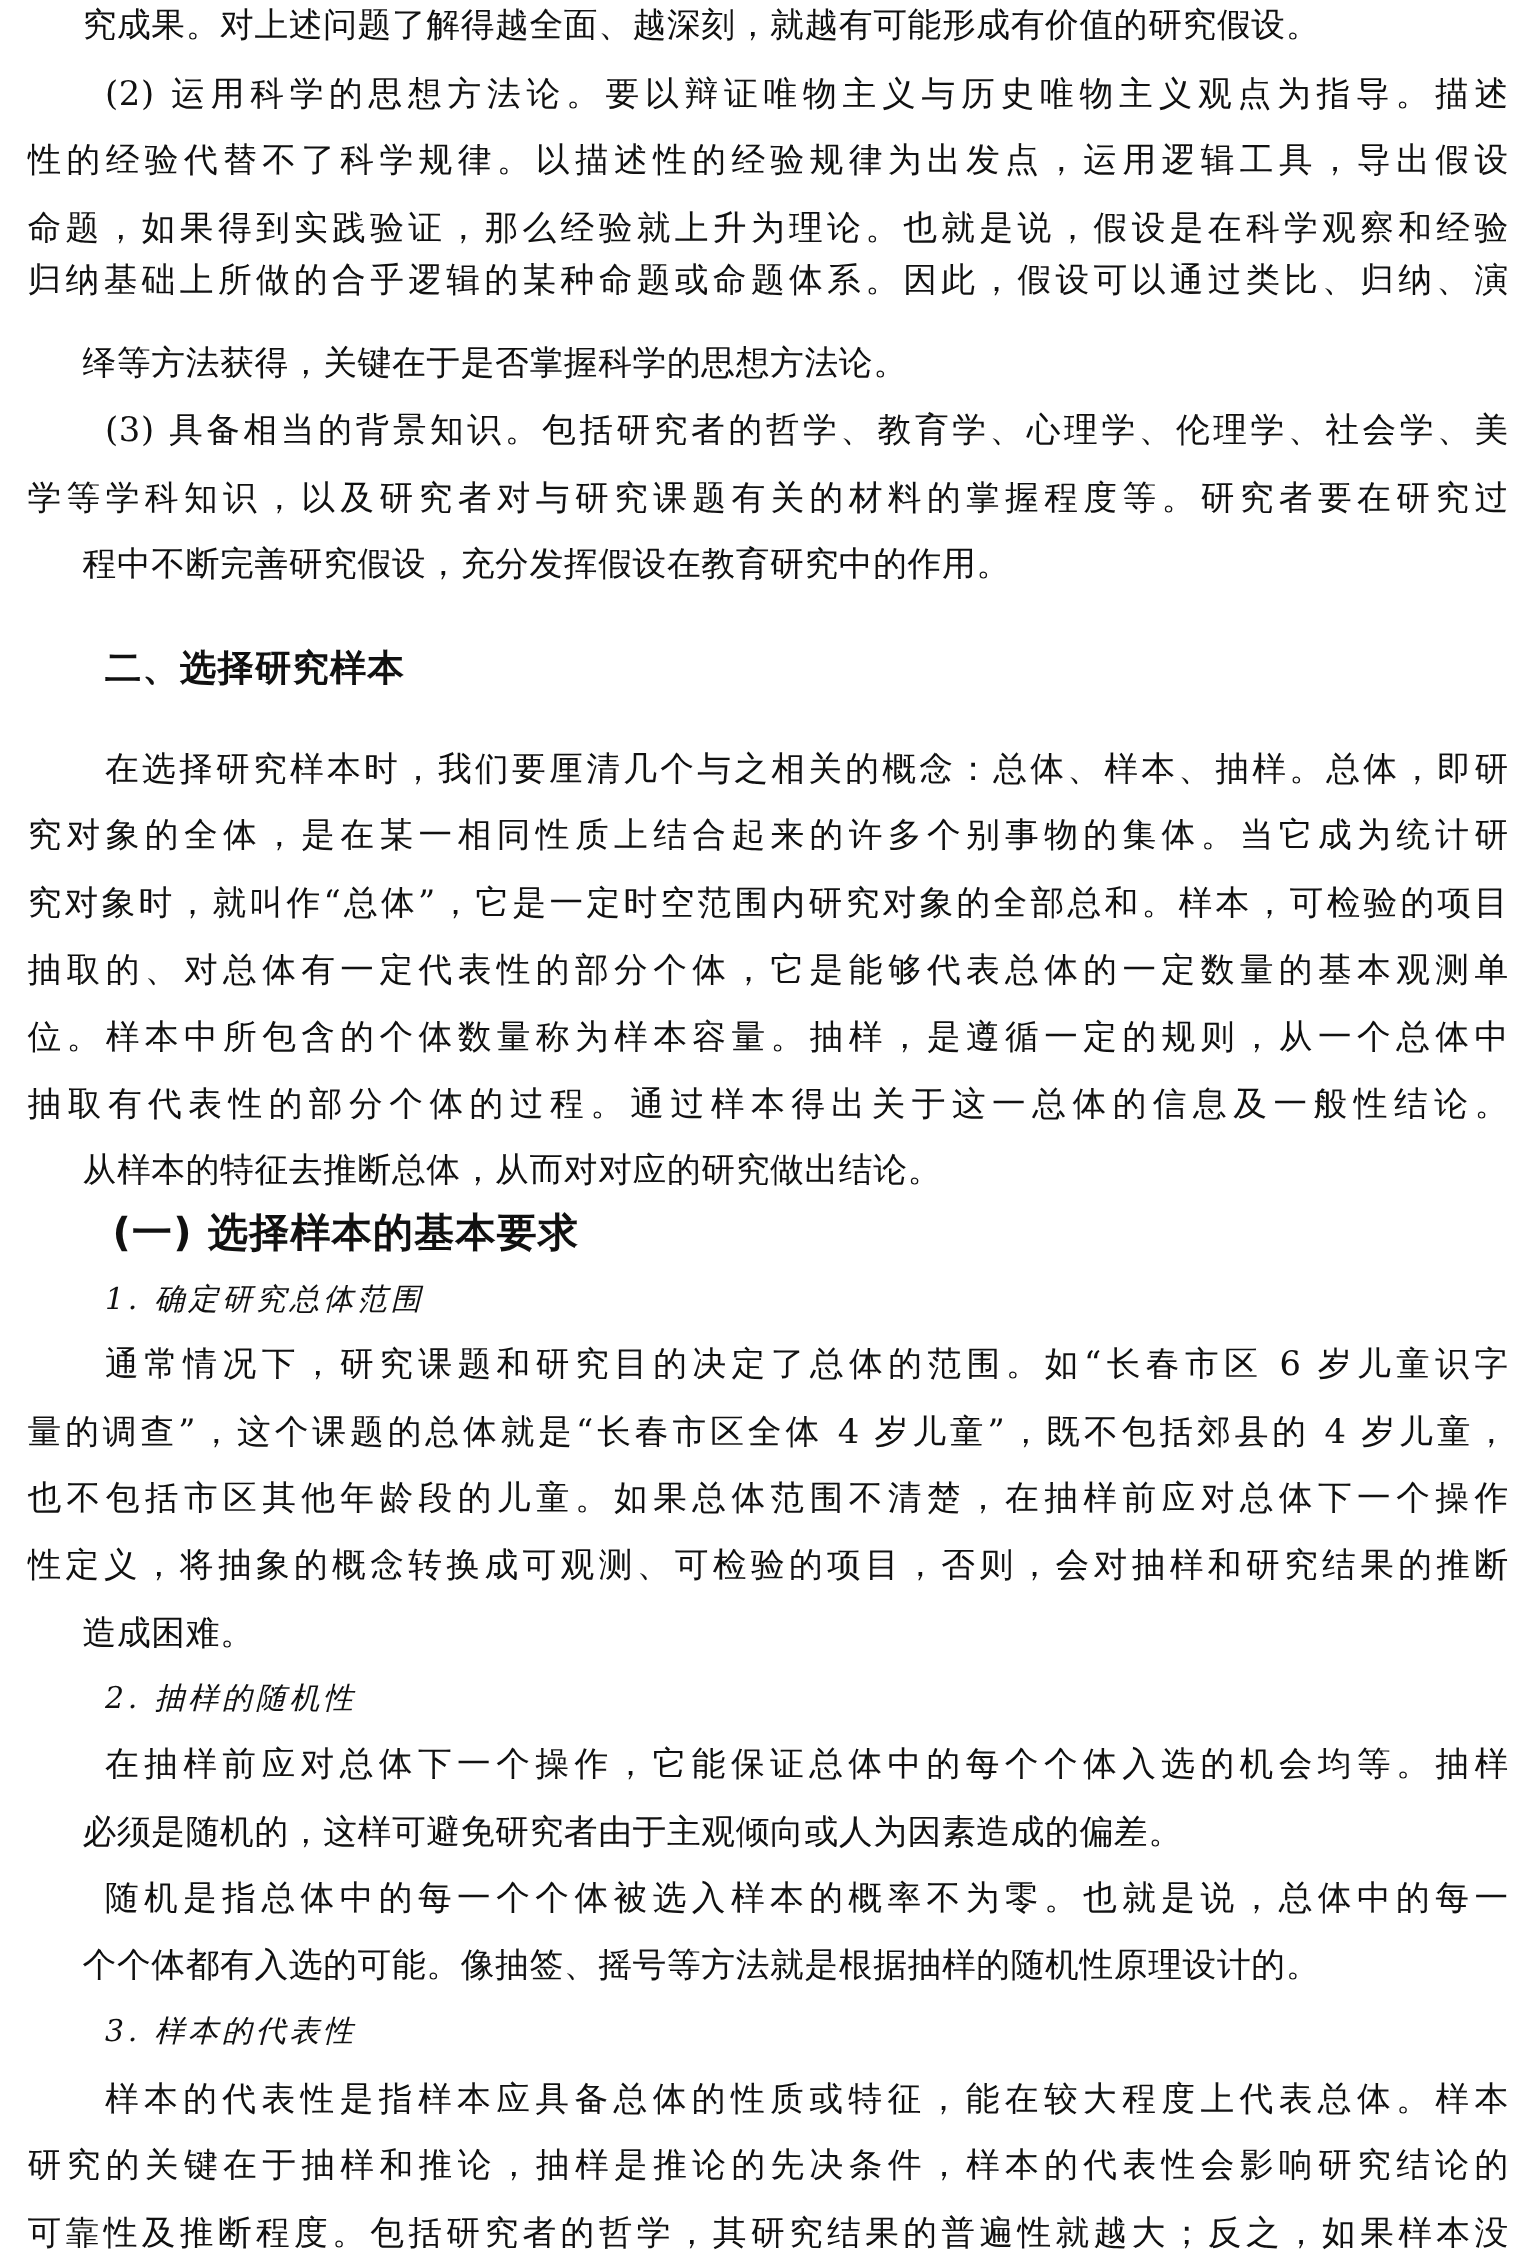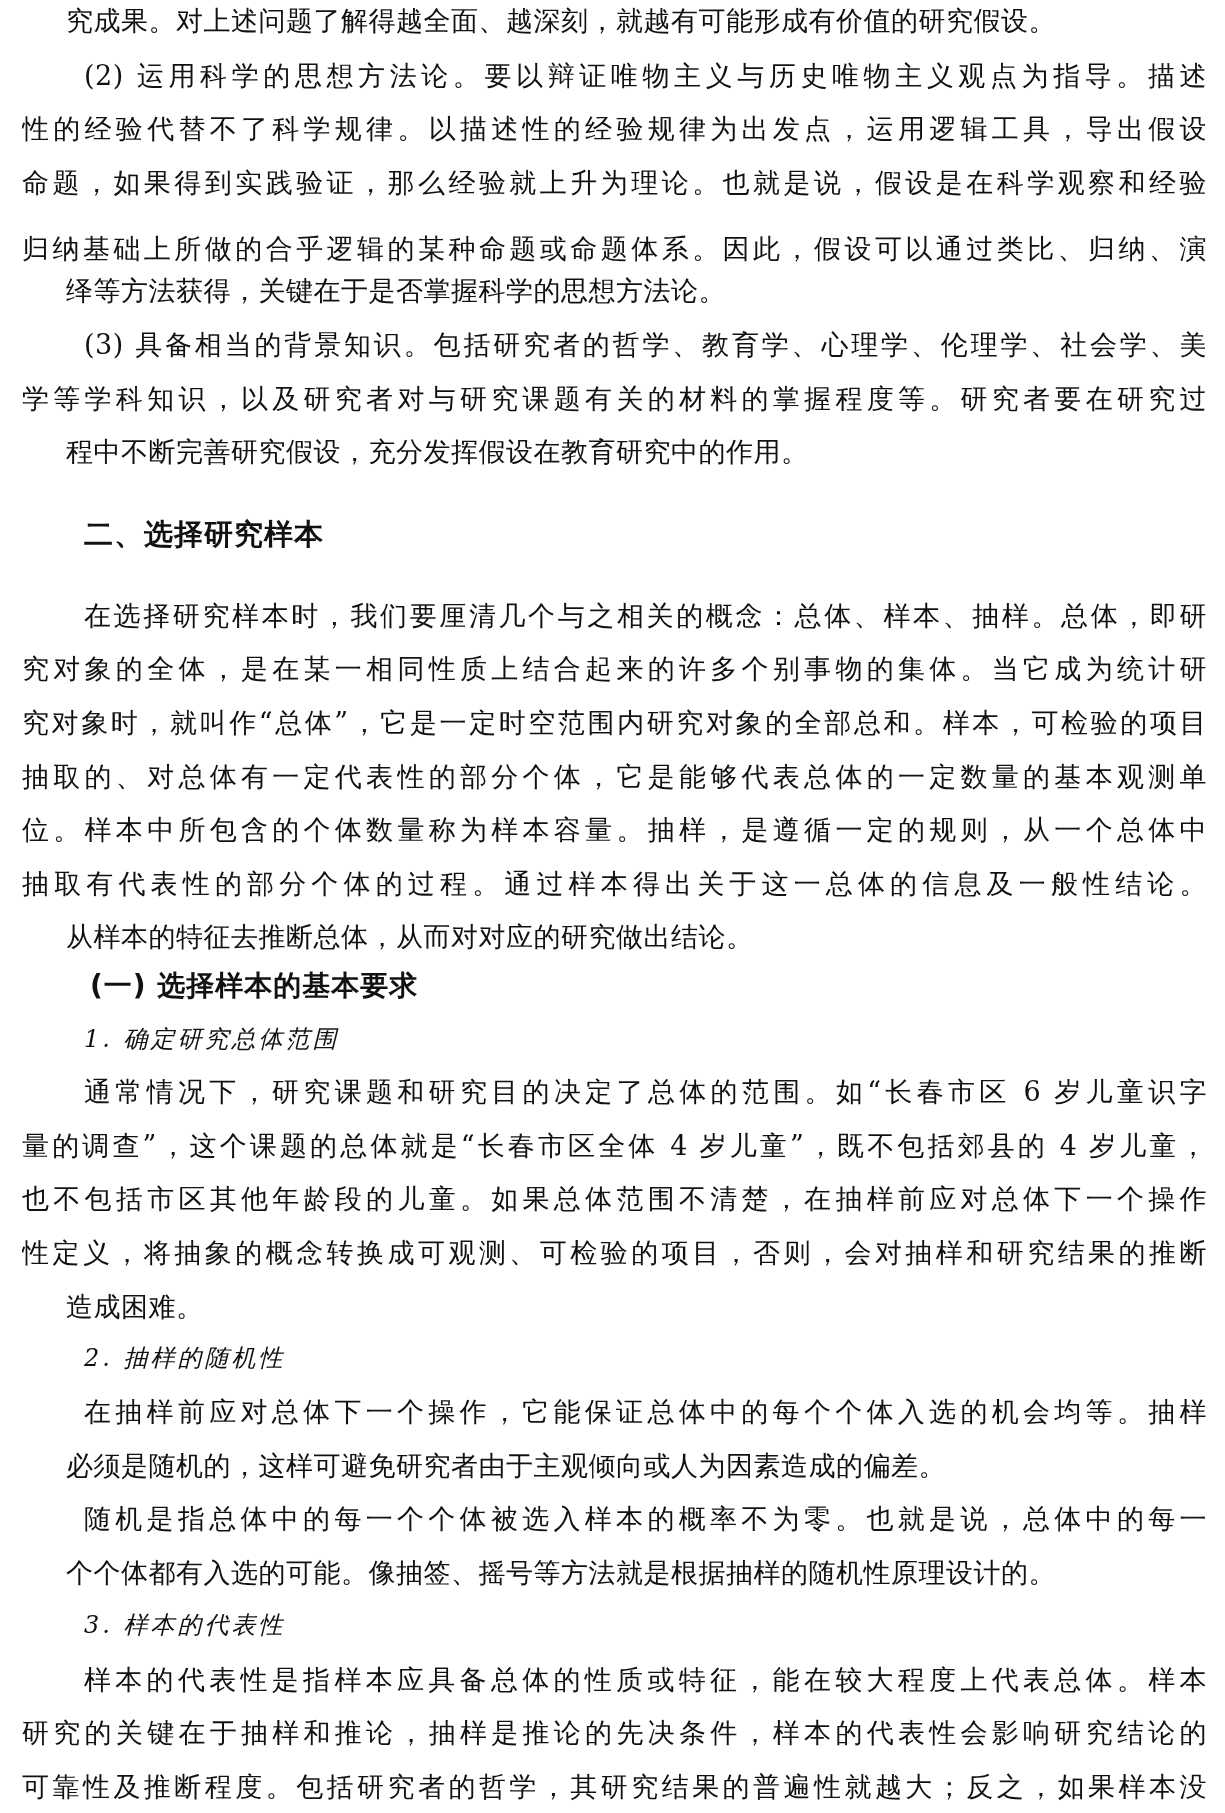--- a/index.html
+++ b/index.html
@@ -5,34 +5,34 @@
   html, body { margin: 0; padding: 0; background: #ffffff; }
   body { width: 1225px; height: 1813px; position: relative; overflow: hidden;
          font-family: "DejaVu Serif", "Liberation Serif", serif; color: #111; }
   .line { position: absolute; left: 22px; width: 1185px; font-size: 27px; line-height: 34px;
           white-space: nowrap; overflow: hidden; text-align: justify; text-align-last: justify; letter-spacing: 0.5px; }
   .line.last { text-align-last: left; margin-left: 44px; }
   .indent { left: 84px; width: 1123px; }
   .h2 { position: absolute; left: 84px; font-family: "DejaVu Sans", "Liberation Sans", sans-serif;
         font-weight: bold; font-size: 29px; line-height: 36px; letter-spacing: 1px; }
   .h3 { position: absolute; left: 90px; font-family: "DejaVu Sans", "Liberation Sans", sans-serif;
-        font-weight: bold; font-size: 28px; line-height: 32px; letter-spacing: 1px; text-align: center; }
+        font-weight: bold; font-size: 32px; line-height: 32px; letter-spacing: 1px; text-align: center; }
   .h4 { position: absolute; left: 84px; font-size: 24px; line-height: 32px; letter-spacing: 3px; font-style: italic; }
 </style>
 </head>
 <body>
 
 <div id="page">
 
   <div class="line last" style="top:4px">究成果。对上述问题了解得越全面、越深刻，就越有可能形成有价值的研究假设。</div>
 
   <div class="line indent" style="top:59px">(2) 运用科学的思想方法论。要以辩证唯物主义与历史唯物主义观点为指导。描述</div>
   <div class="line" style="top:112px">性的经验代替不了科学规律。以描述性的经验规律为出发点，运用逻辑工具，导出假设</div>
   <div class="line" style="top:166px">命题，如果得到实践验证，那么经验就上升为理论。也就是说，假设是在科学观察和经验</div>
-  <div class="line" style="top:232px">归纳基础上所做的合乎逻辑的某种命题或命题体系。因此，假设可以通过类比、归纳、演</div>
+  <div class="line" style="top:208px">归纳基础上所做的合乎逻辑的某种命题或命题体系。因此，假设可以通过类比、归纳、演</div>
   <div class="line last" style="top:274px">绎等方法获得，关键在于是否掌握科学的思想方法论。</div>
 
   <div class="line indent" style="top:328px">(3) 具备相当的背景知识。包括研究者的哲学、教育学、心理学、伦理学、社会学、美</div>
   <div class="line" style="top:382px">学等学科知识，以及研究者对与研究课题有关的材料的掌握程度等。研究者要在研究过</div>
   <div class="line last" style="top:435px">程中不断完善研究假设，充分发挥假设在教育研究中的作用。</div>
 
   <div class="h2" style="top:516px">二、选择研究样本</div>
 
   <div class="line indent" style="top:599px">在选择研究样本时，我们要厘清几个与之相关的概念：总体、样本、抽样。总体，即研</div>
   <div class="line" style="top:652px">究对象的全体，是在某一相同性质上结合起来的许多个别事物的集体。当它成为统计研</div>

